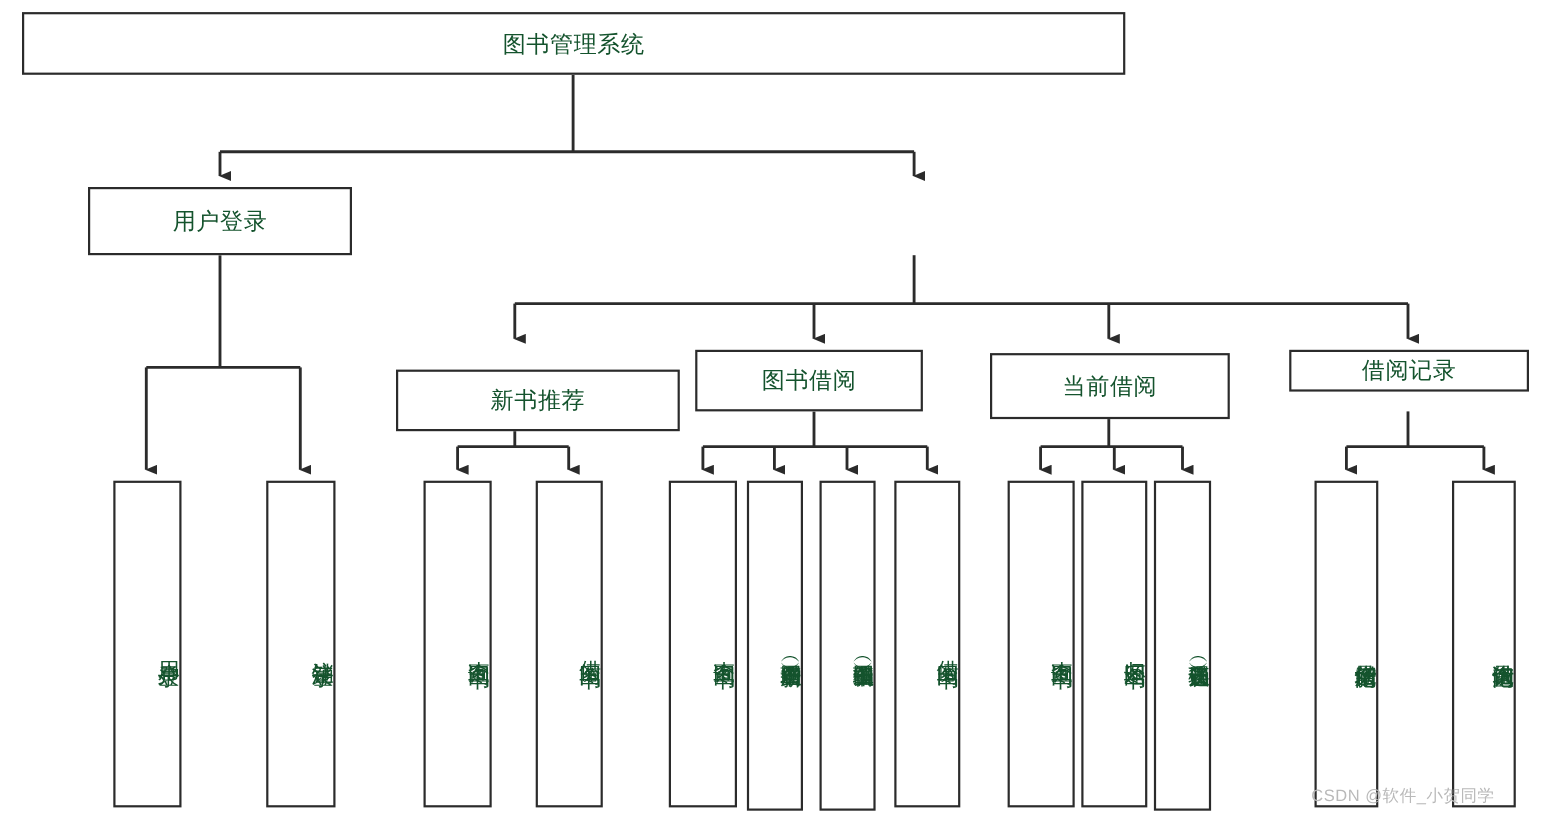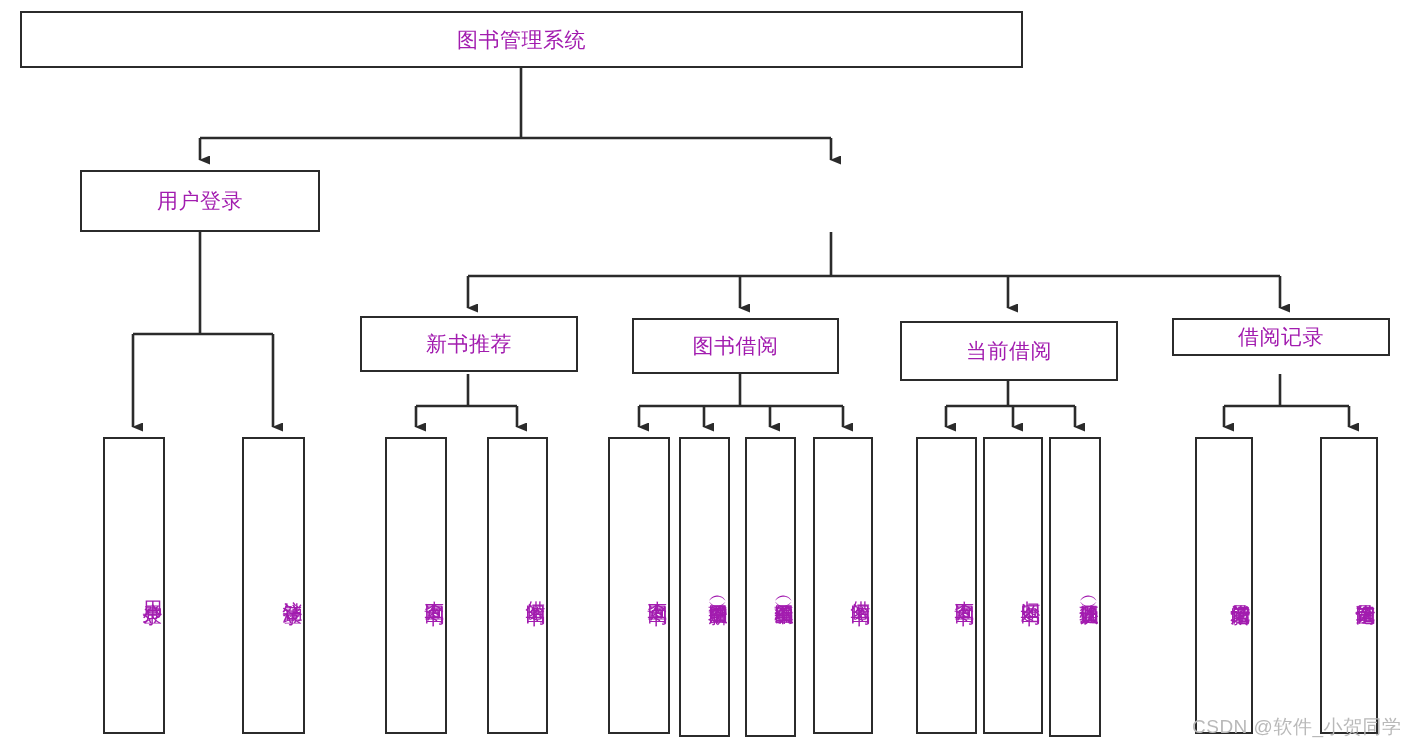--- a/index.html
+++ b/index.html
@@ -26,21 +26,21 @@
     pointer-events: none;
   }
   .node {
     position: absolute;
     box-sizing: border-box;
     border: 2.2px solid #2b2b2b;
     background: #ffffff;
     display: flex;
     align-items: center;
     justify-content: center;
-    color: #a21caf;
+    color: #14532d;
   }
   .node.horiz {
     font-size: 21px;
     letter-spacing: 0.5px;
   }
   .node.vert {
     writing-mode: vertical-rl;
     text-orientation: upright;
     font-size: 20px;
     letter-spacing: 2px;
@@ -49,21 +49,21 @@
     padding-top: 6px;
     line-height: 1.0;
   }
   .node.vert > span {
     display: block;
     writing-mode: vertical-rl;
     text-orientation: upright;
   }
   .watermark {
     position: absolute;
-    font-size: 19px;
+    font-size: 15px;
     color: #b9b9b9;
     white-space: nowrap;
     letter-spacing: 0.5px;
   }
 </style>
 </head>
 <body>
 
 <div id="canvas">
 
@@ -118,21 +118,21 @@
   </svg>
 
   <div class="node horiz" style="left:20px; top:11px; width:1003px; height:57px;">
     <span>图书管理系统</span>
   </div>
 
   <div class="node horiz" style="left:80px; top:170px; width:240px; height:62px;">
     <span>用户登录</span>
   </div>
 
-  <div class="node horiz" style="left:360px; top:316px; width:218px; height:56px;">
+  <div class="node horiz" style="left:360px; top:336px; width:258px; height:56px;">
     <span>新书推荐</span>
   </div>
   <div class="node horiz" style="left:632px; top:318px; width:207px; height:56px;">
     <span>图书借阅</span>
   </div>
   <div class="node horiz" style="left:900px; top:321px; width:218px; height:60px;">
     <span>当前借阅</span>
   </div>
   <div class="node horiz" style="left:1172px; top:318px; width:218px; height:38px;">
     <span>借阅记录</span>

